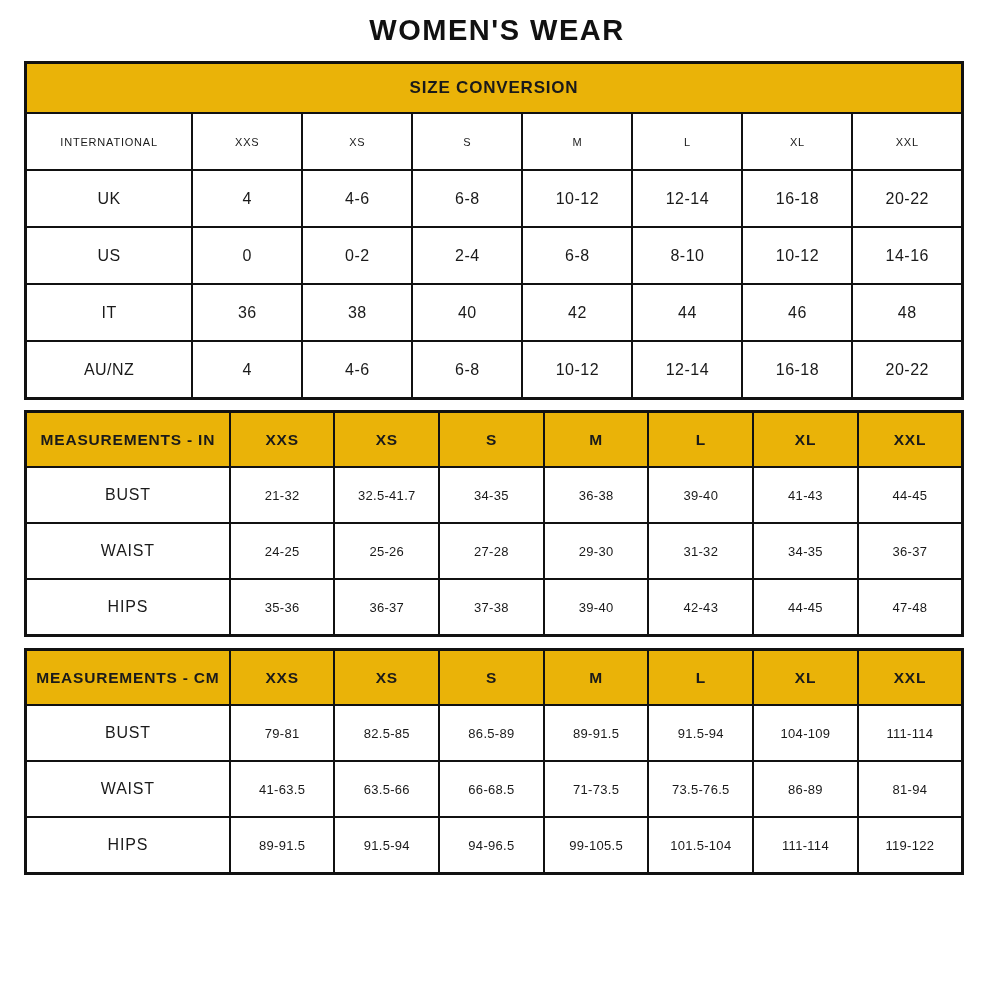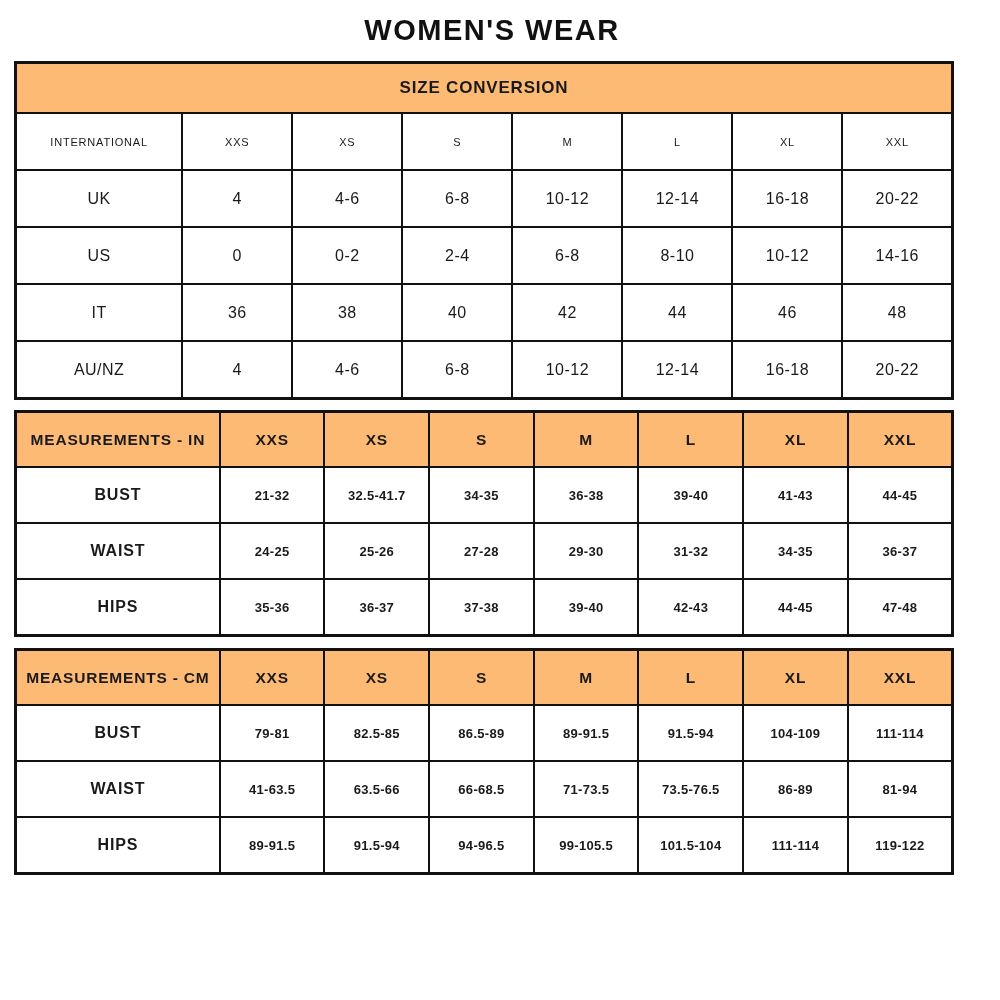--- a/index.html
+++ b/index.html
@@ -6,21 +6,21 @@
     margin: 0;
     padding: 0;
     background: #ffffff;
     font-family: "Liberation Sans", "DejaVu Sans", sans-serif;
     color: #1a1a1a;
   }
   .page {
     width: 1000px;
     height: 1000px;
     box-sizing: border-box;
-    padding: 14px 30px 0 14px;
+    padding: 14px 30px 0 24px;
     background: #ffffff;
   }
   .page-title {
     text-align: center;
     font-size: 29px;
     font-weight: bold;
     letter-spacing: 1.5px;
     margin: 0 0 14px 0;
     color: #111111;
   }
@@ -35,21 +35,21 @@
   table {
     border-width: 3px;
   }
   td, th {
     text-align: center;
     vertical-align: middle;
     padding: 0 4px;
     overflow: hidden;
   }
   .hdr-gray {
-    background: #fdba74;
+    background: #eab308;
   }
   
   .t1 { margin-bottom: 10px; }
   .t1 .col-label { width: 17.8%; }
   .t1 .band-header th {
     height: 48px;
     font-size: 17px;
     font-weight: bold;
     letter-spacing: 0.8px;
   }
@@ -67,21 +67,20 @@
   .t2 { margin-bottom: 11px; }
   .t2 .col-label, .t3 .col-label { width: 21.8%; }
   .t2 .head-row th, .t3 .head-row th {
     height: 53px;
     font-size: 15.5px;
     font-weight: bold;
     letter-spacing: 0.8px;
   }
   .t2 .data-row td, .t3 .data-row td {
     height: 54px;
-    font-weight: bold;
   }
   .t2 .row-label, .t3 .row-label {
     font-size: 16px;
     letter-spacing: 0.8px;
   }
   .t2 .val, .t3 .val {
     font-size: 13px;
     letter-spacing: 0.3px;
   }
 </style>

